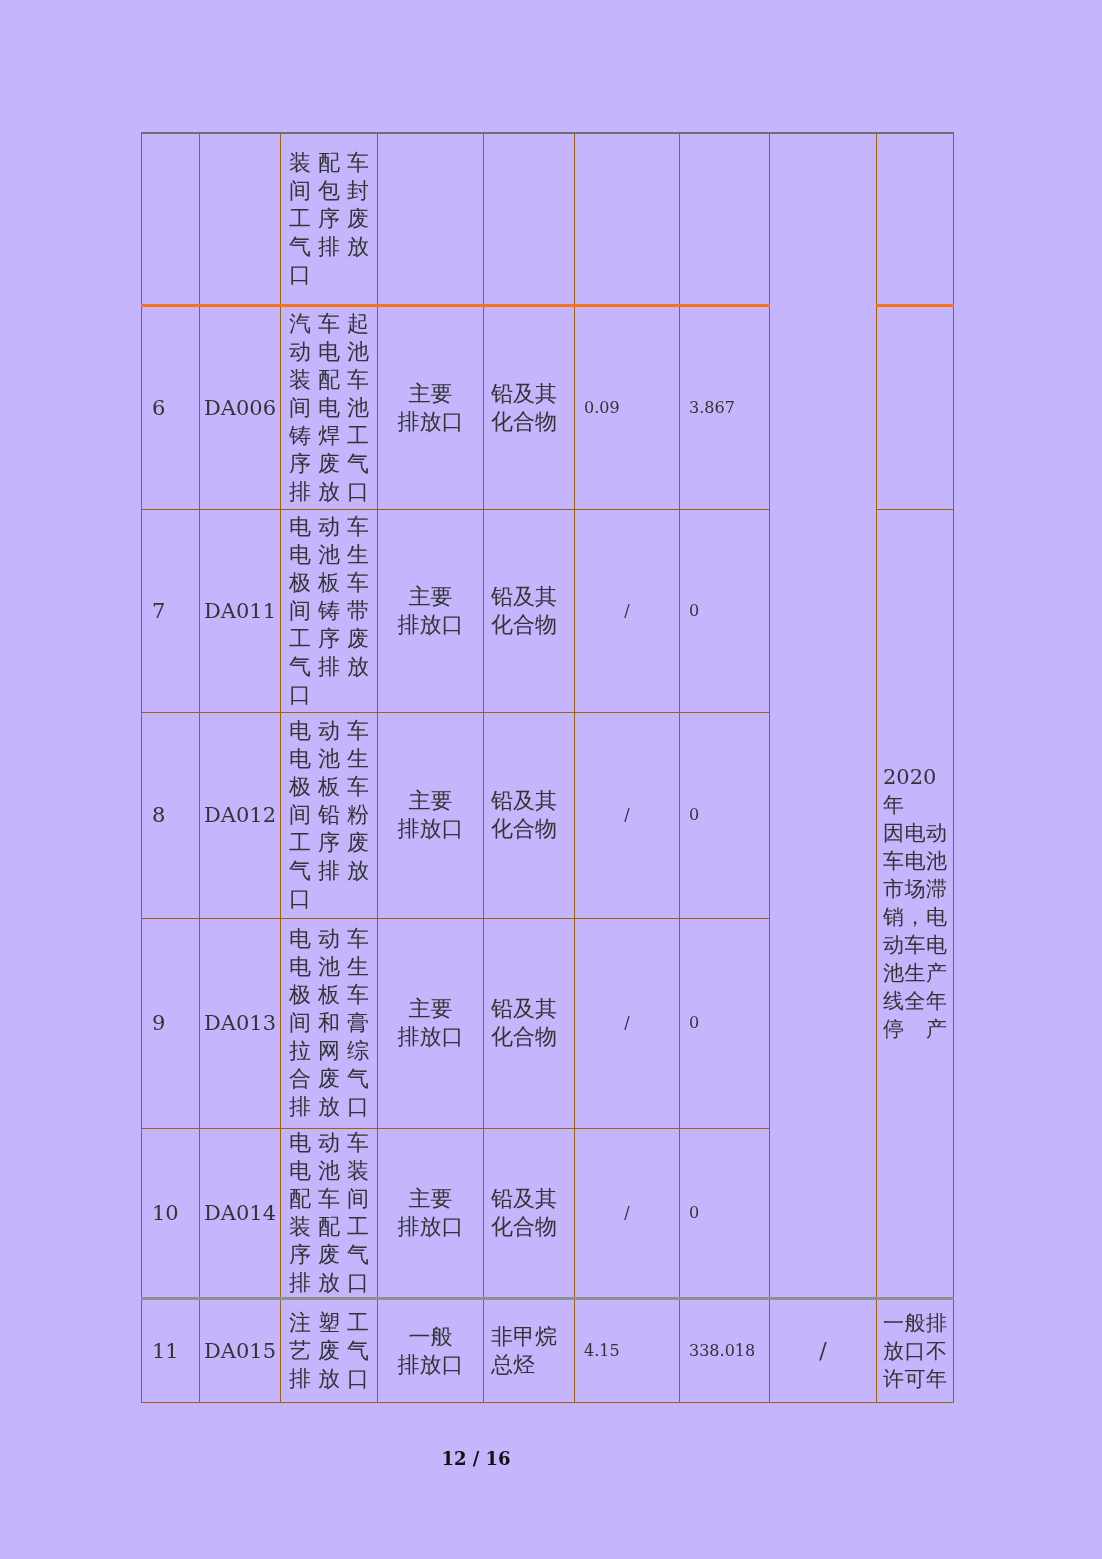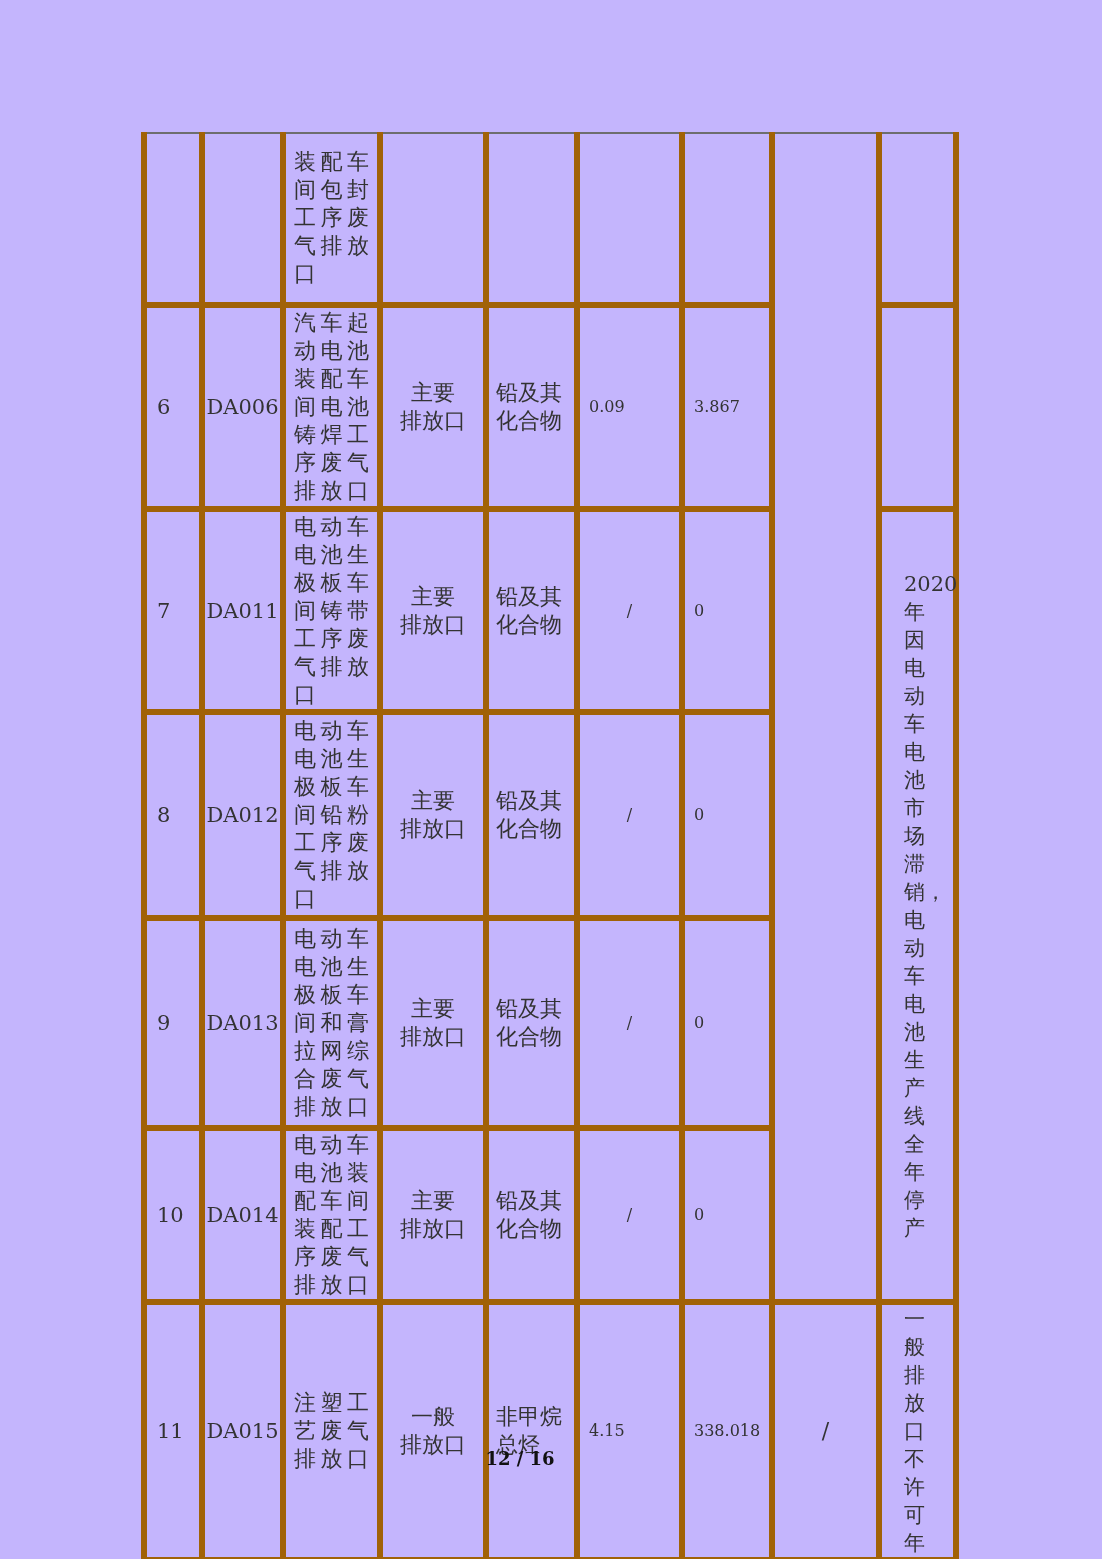--- a/index.html
+++ b/index.html
@@ -12,21 +12,21 @@
     overflow:hidden;
   }
   .page{position:absolute;left:0;top:0;width:1102px;height:1559px;background:#c4b5fd;}
 
   table.outlets{
     position:absolute;left:141px;top:132px;
     border-collapse:collapse;table-layout:fixed;
     width:812px;
   }
   td{
-    border:6px solid #a16207;
+    border:1px solid #a16207;
     padding:0;
     font-size:22px;
     line-height:28px;
     vertical-align:middle;
     white-space:pre-line;
     overflow:visible;
   }
   
   tr.r0 td{border-top:2px solid #6e6e6e;}
   tr.r1 td{border-top:3px solid #f97316;}
@@ -45,30 +45,29 @@
   .c-name{
     text-align:justify;text-align-last:justify;text-justify:distribute;
     padding:0 8px;
   }
   .c-type{text-align:center;}
   .c-pol{text-align:left;padding-left:7px;margin-top:12px;}
   .c-num{text-align:left;padding-left:9px;font-size:16px;}
   .c-center{text-align:center;padding-left:0;}
   .c-remark{
     text-align:justify;text-align-last:justify;text-justify:distribute;
-    padding:0 22px;font-size:21px;
+    padding:0 6px;font-size:21px;
   }
 
   .footer{
     position:absolute;left:0;top:1448px;width:952px;
     text-align:center;
     font-weight:bold;
     font-size:18px;
     color:#111111;
-    margin-left:44px;
   }
 </style>
 </head>
 <body>
 
 <div class="page">
 
   <table class="outlets">
     <colgroup>
       <col style="width:58px">

